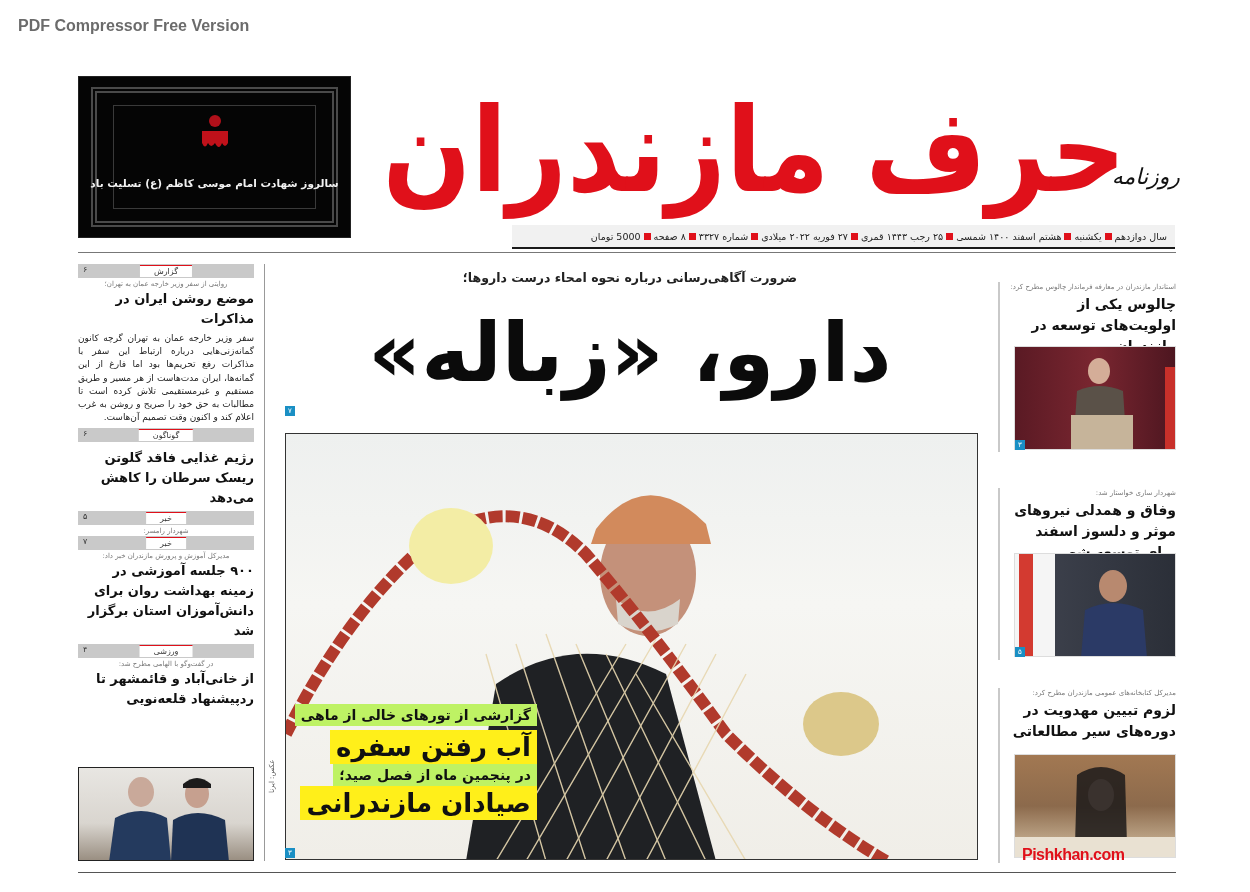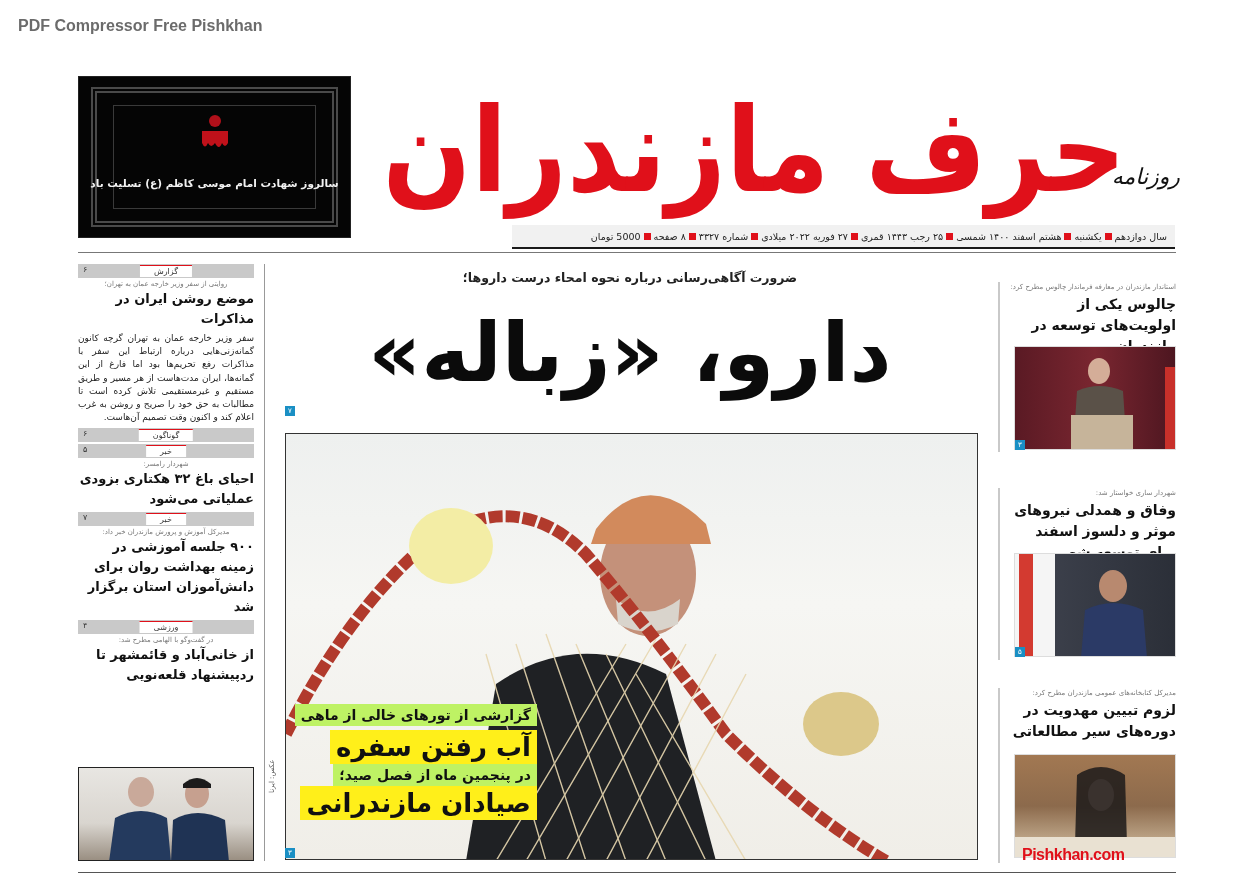--- a/index.html
+++ b/index.html
@@ -48,21 +48,21 @@
   .r-kicker { font-size: 7px; color: #777; margin-bottom: 3px; white-space: nowrap; overflow: hidden; }
   .r-head { font-weight: bold; font-size: 14px; line-height: 21px; color: #111; }
   .r-photo { position: absolute; left: 1014px; width: 162px; height: 104px; overflow: hidden; border: 1px solid #ddd; }
   .watermark-site { position: absolute; left: 1022px; top: 846px; font-family: "Liberation Sans", sans-serif; font-size: 16px; font-weight: bold; color: #e0101a; letter-spacing: -0.5px; }
 
   .bottom-rule { position: absolute; left: 78px; top: 872px; width: 1098px; height: 1px; background: #555; }
 </style>
 </head>
 <body>
 
-<div class="watermark">PDF Compressor Free Pishkhan</div>
+<div class="watermark">PDF Compressor Free Version</div>
 
 <div class="ad-box">
   <div class="ad-frame"></div>
   <div class="ad-inner"></div>
   <svg class="ad-emblem" viewBox="0 0 30 40">
     <circle cx="15" cy="8" r="6" fill="#b0101a"></circle>
     <path d="M2 18 L28 18 L28 30 Q25 36 22 30 Q19 38 15 30 Q11 36 8 30 Q5 37 2 30 Z" fill="#c0111a"></path>
   </svg>
   <div class="ad-text">سالروز شهادت امام موسی کاظم (ع) تسلیت باد</div>
 </div>
@@ -100,29 +100,29 @@
     <div class="kicker">روایتی از سفر وزیر خارجه عمان به تهران؛</div>
     <div class="l-head">موضع روشن ایران در مذاکرات</div>
     <div class="l-body">سفر وزیر خارجه عمان به تهران گرچه کانون گمانه‌زنی‌هایی درباره ارتباط این سفر با مذاکرات رفع تحریم‌ها بود اما فارغ از این گمانه‌ها، ایران مدت‌هاست از هر مسیر و طریق مستقیم و غیرمستقیمی تلاش کرده است تا مطالبات به حق خود را صریح و روشن به غرب اعلام کند و اکنون وقت تصمیم آن‌هاست.</div>
   </div>
 
   <div>
     <div class="sec-bar">
       <span class="sec-label">گوناگون</span>
       <span class="sec-page">۶</span>
     </div>
+    <div class="l-head" style="margin-top:6px;">رژیم غذایی فاقد گلوتن ریسک سرطان را کاهش می‌دهد</div>
   </div>
 
   <div>
     <div class="sec-bar">
       <span class="sec-label">خبر</span>
       <span class="sec-page">۵</span>
     </div>
     <div class="kicker">شهردار رامسر:</div>
-    <div class="l-head">احیای باغ ۳۲ هکتاری بزودی عملیاتی می‌شود</div>
   </div>
 
   <div>
     <div class="sec-bar">
       <span class="sec-label">خبر</span>
       <span class="sec-page">۷</span>
     </div>
     <div class="kicker">مدیرکل آموزش و پرورش مازندران خبر داد:</div>
     <div class="l-head">۹۰۰ جلسه آموزشی در زمینه بهداشت روان برای دانش‌آموزان استان برگزار شد</div>
   </div>

